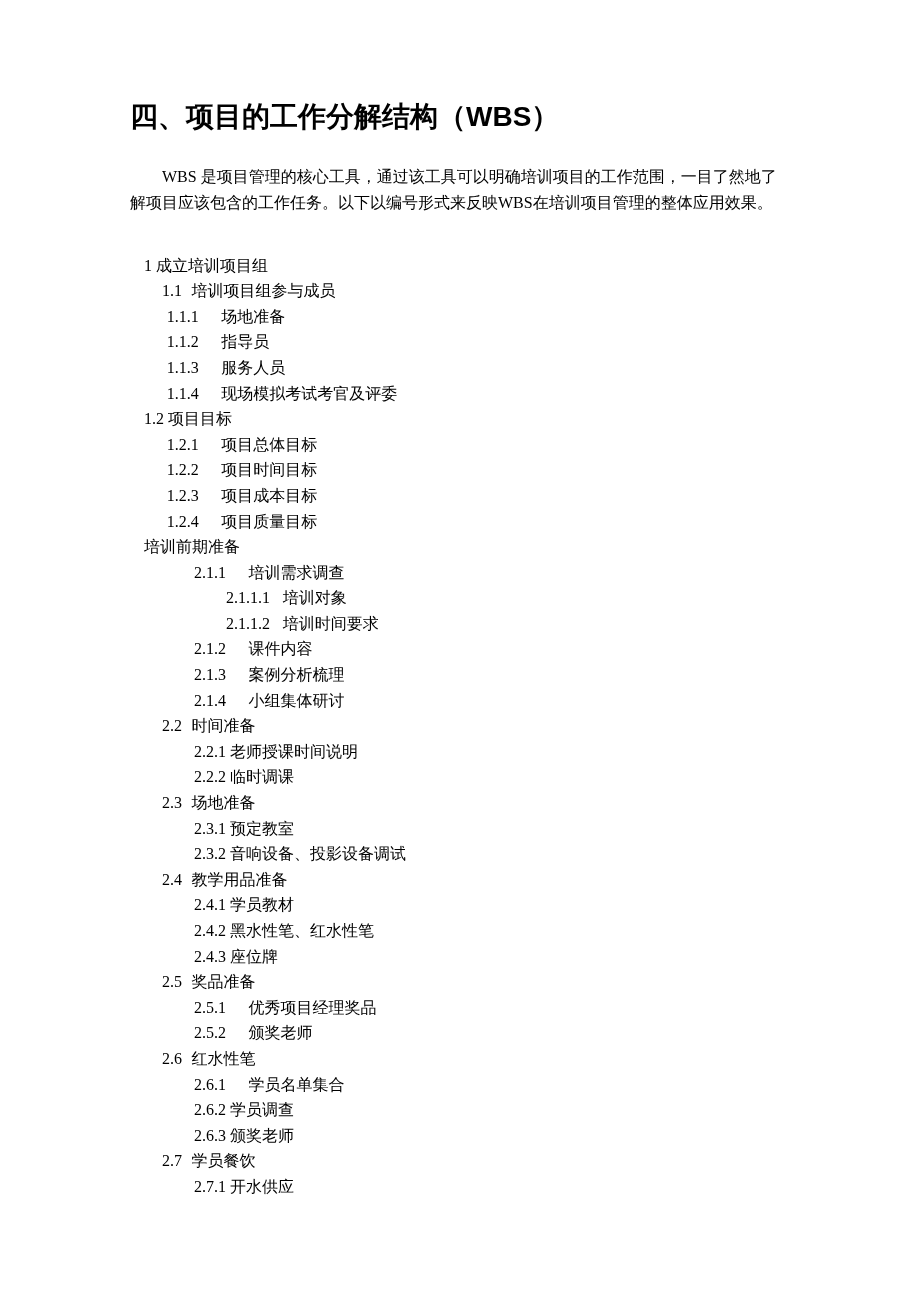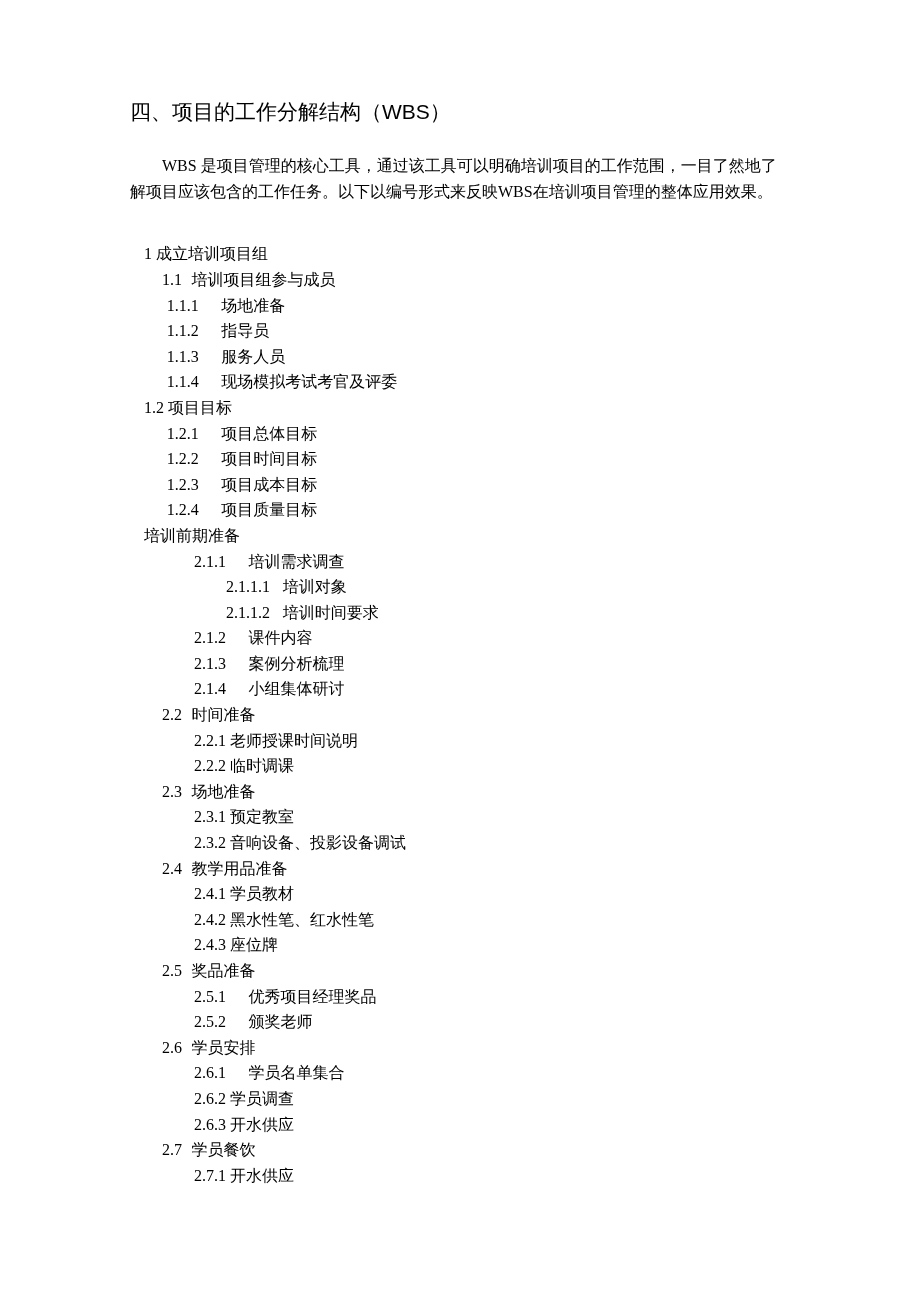--- a/index.html
+++ b/index.html
@@ -8,22 +8,22 @@
       min-height: 1302px;
       background: #fff;
       font-family: "SimSun", "宋体", serif;
       font-size: 16px;
       color: #000;
       line-height: 1.6;
       padding: 95px 130px 60px 130px;
     }
     .title {
       font-family: "SimHei", "黑体", sans-serif;
-      font-weight: normal;
-      font-size: 21px;
+      font-weight: bold;
+      font-size: 28px;
       margin-bottom: 24px;
     }
     .intro {
       text-indent: 2em;
       margin-bottom: 36px;
       line-height: 1.65;
     }
     .outline {
       line-height: 1.6;
     }
@@ -80,21 +80,21 @@
 
   <div class="l1"><span class="num">2.4</span><span class="gap1"></span><span>教学用品准备</span></div>
   <div class="l3b">2.4.1 学员教材</div>
   <div class="l3b">2.4.2 黑水性笔、红水性笔</div>
   <div class="l3b">2.4.3 座位牌</div>
 
   <div class="l1"><span class="num">2.5</span><span class="gap1"></span><span>奖品准备</span></div>
   <div class="l3"><span class="num">2.5.1</span><span class="gap2"></span><span>优秀项目经理奖品</span></div>
   <div class="l3"><span class="num">2.5.2</span><span class="gap2"></span><span>颁奖老师</span></div>
 
-  <div class="l1"><span class="num">2.6</span><span class="gap1"></span><span>学员安排</span></div>
+  <div class="l1"><span class="num">2.6</span><span class="gap1"></span><span>红水性笔</span></div>
   <div class="l3"><span class="num">2.6.1</span><span class="gap2"></span><span>学员名单集合</span></div>
   <div class="l3b">2.6.2 学员调查</div>
-  <div class="l3b">2.6.3 开水供应</div>
+  <div class="l3b">2.6.3 颁奖老师</div>
 
   <div class="l1"><span class="num">2.7</span><span class="gap1"></span><span>学员餐饮</span></div>
   <div class="l3b">2.7.1 开水供应</div>
 
 </div>
 
 </body></html>

